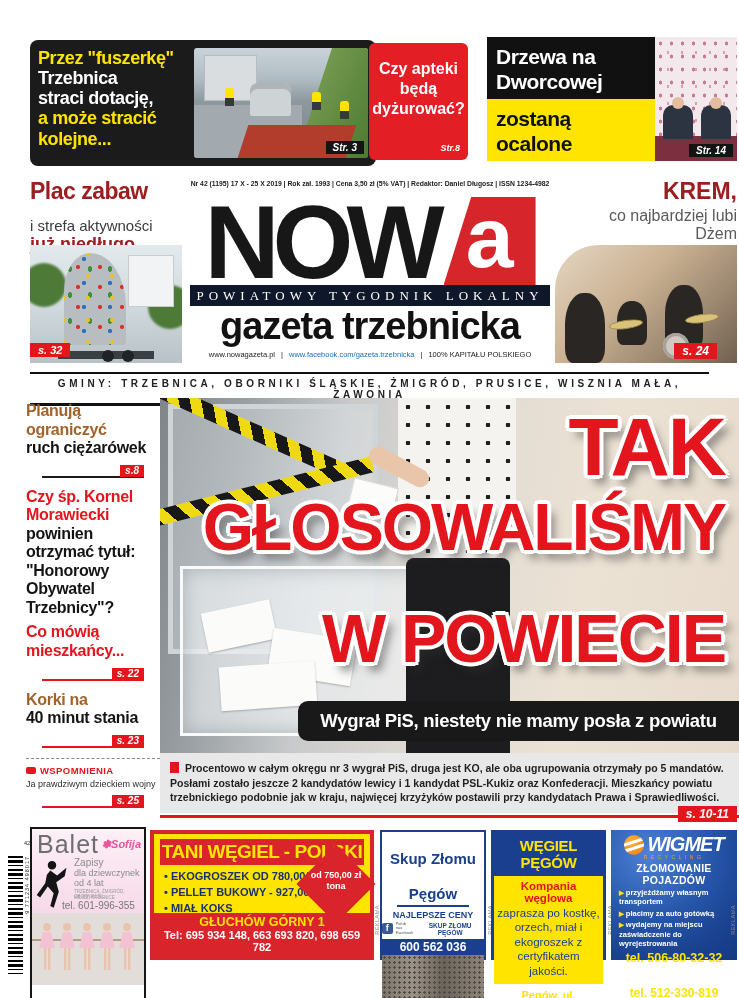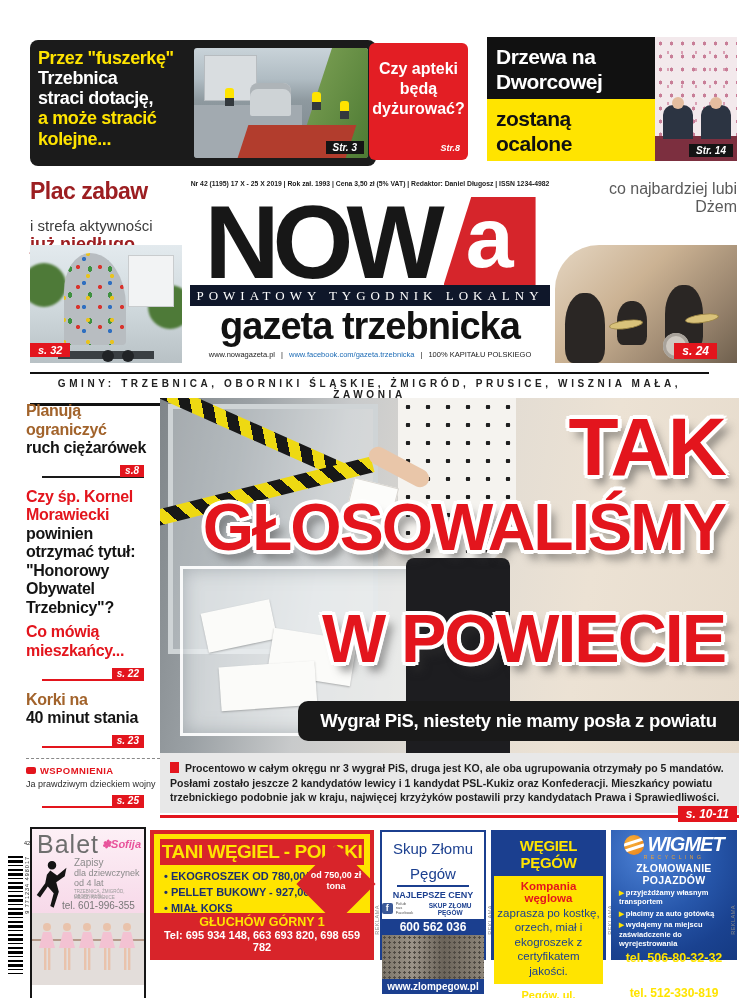--- a/index.html
+++ b/index.html
@@ -150,21 +150,21 @@
   .at-list { list-style:none; margin:2px 0 0 10px; }
   .at-list li { color:#1c2f6d; font-weight:800; font-size:11px; line-height:1.45; }
   .at-list li::before { content:"•  "; }
   .at-diamond { position:absolute; right:6px; top:22px; width:56px; height:56px; background:#d8242a; transform:rotate(45deg); }
   .at-dtext { position:absolute; right:0px; top:36px; width:68px; text-align:center; color:#fff; font-weight:800; font-size:9px; line-height:1.2; }
   .at-foot { position:absolute; left:0; bottom:0; width:100%; background:#d8242a; text-align:center; padding:2px 0 3px; }
   .at-addr { color:#ffe400; font-weight:800; font-size:12.5px; }
   .at-tel { color:#fff; font-weight:800; font-size:11px; }
 
   .ad-skup { left:380px; top:830px; width:106px; height:130px; background:#fff; border:2px solid #1b3f8f; text-align:center; }
-  .as-t { color:#1b3f8f; font-weight:400; font-size:15px; line-height:1.05; margin-top:9px;text-align:center; }
+  .as-t { color:#1b3f8f; font-weight:700; font-size:15px; line-height:1.05; margin-top:19px;text-align:center; }
   .as-hr { width:70%; height:2px; background:#1b3f8f; margin:3px auto; }
   .as-sub { color:#1b3f8f; font-weight:800; font-size:9px; }
   .as-fb { display:flex; align-items:center; justify-content:center; gap:3px; margin-top:2px; }
   .as-fbicon { width:11px; height:11px; background:#3b5998; color:#fff; font-weight:800; font-size:9px; line-height:11px; border-radius:2px; }
   .as-fbsm { font-size:4px; color:#555; text-align:left; line-height:1.1; }
   .as-fbname { font-size:6.5px; font-weight:800; color:#1b3f8f; }
   .as-tel { background:#1b3f8f; color:#fff; font-weight:800; font-size:12px; margin-top:3px; padding:1px 0; }
   .as-photo { height:44px; background:linear-gradient(90deg,#7c7569 0%,#9b9388 26%,#6b645a 52%,#8d8579 78%,#756e63 100%);
       background-image:radial-gradient(#4e4942 1px, transparent 1.2px),linear-gradient(90deg,#7c7569,#9b9388 30%,#6b645a 60%,#8d8579); background-size:5px 5px,100% 100%; }
   .as-web { background:#1b3f8f; color:#fff; font-weight:800; font-size:10px; padding:2px 0; }
@@ -272,20 +272,21 @@
     <div class="m-links">
       <span>www.nowagazeta.pl</span>
       <span>|</span>
       <span class="fb">www.facebook.com/gazeta.trzebnicka</span>
       <span>|</span>
       <span>100% KAPITAŁU POLSKIEGO</span>
     </div>
   </div>
 
   <div class="abs m-right">
+    <div class="t1">KREM,</div>
     <div class="t2">co najbardziej lubi</div>
     <div class="t3">Dżem</div>
   </div>
   <div class="abs ph-krem">
     <div class="pk-fig" style="left:10px;bottom:0;width:40px;height:70px;"></div>
     <div class="pk-fig" style="left:62px;bottom:18px;width:30px;height:44px;"></div>
     <div class="pk-fig" style="right:34px;bottom:14px;width:38px;height:64px;"></div>
     <div class="pk-cym" style="left:54px;bottom:34px;"></div>
     <div class="pk-cym" style="right:18px;bottom:40px;"></div>
     <div class="pk-drum" style="right:48px;bottom:4px;"></div>

